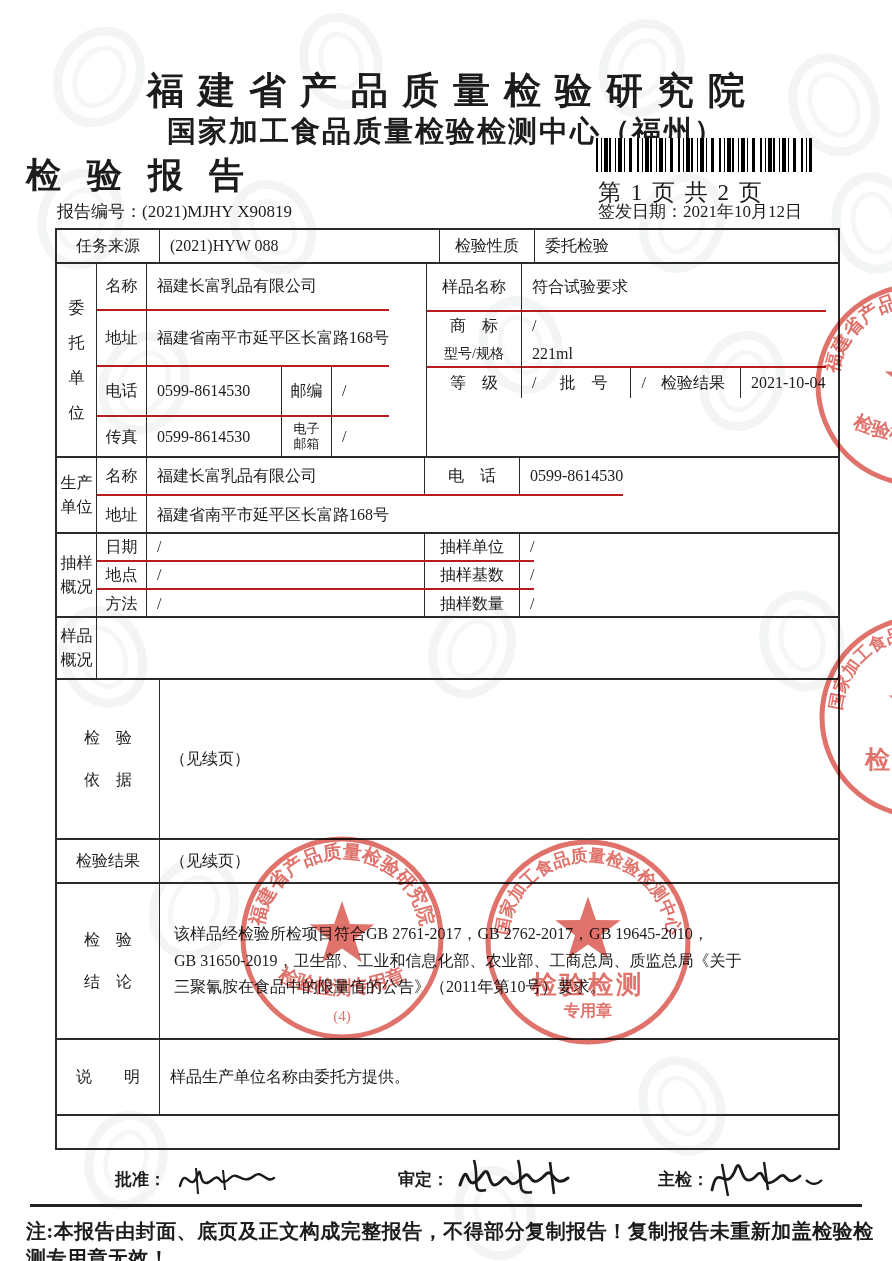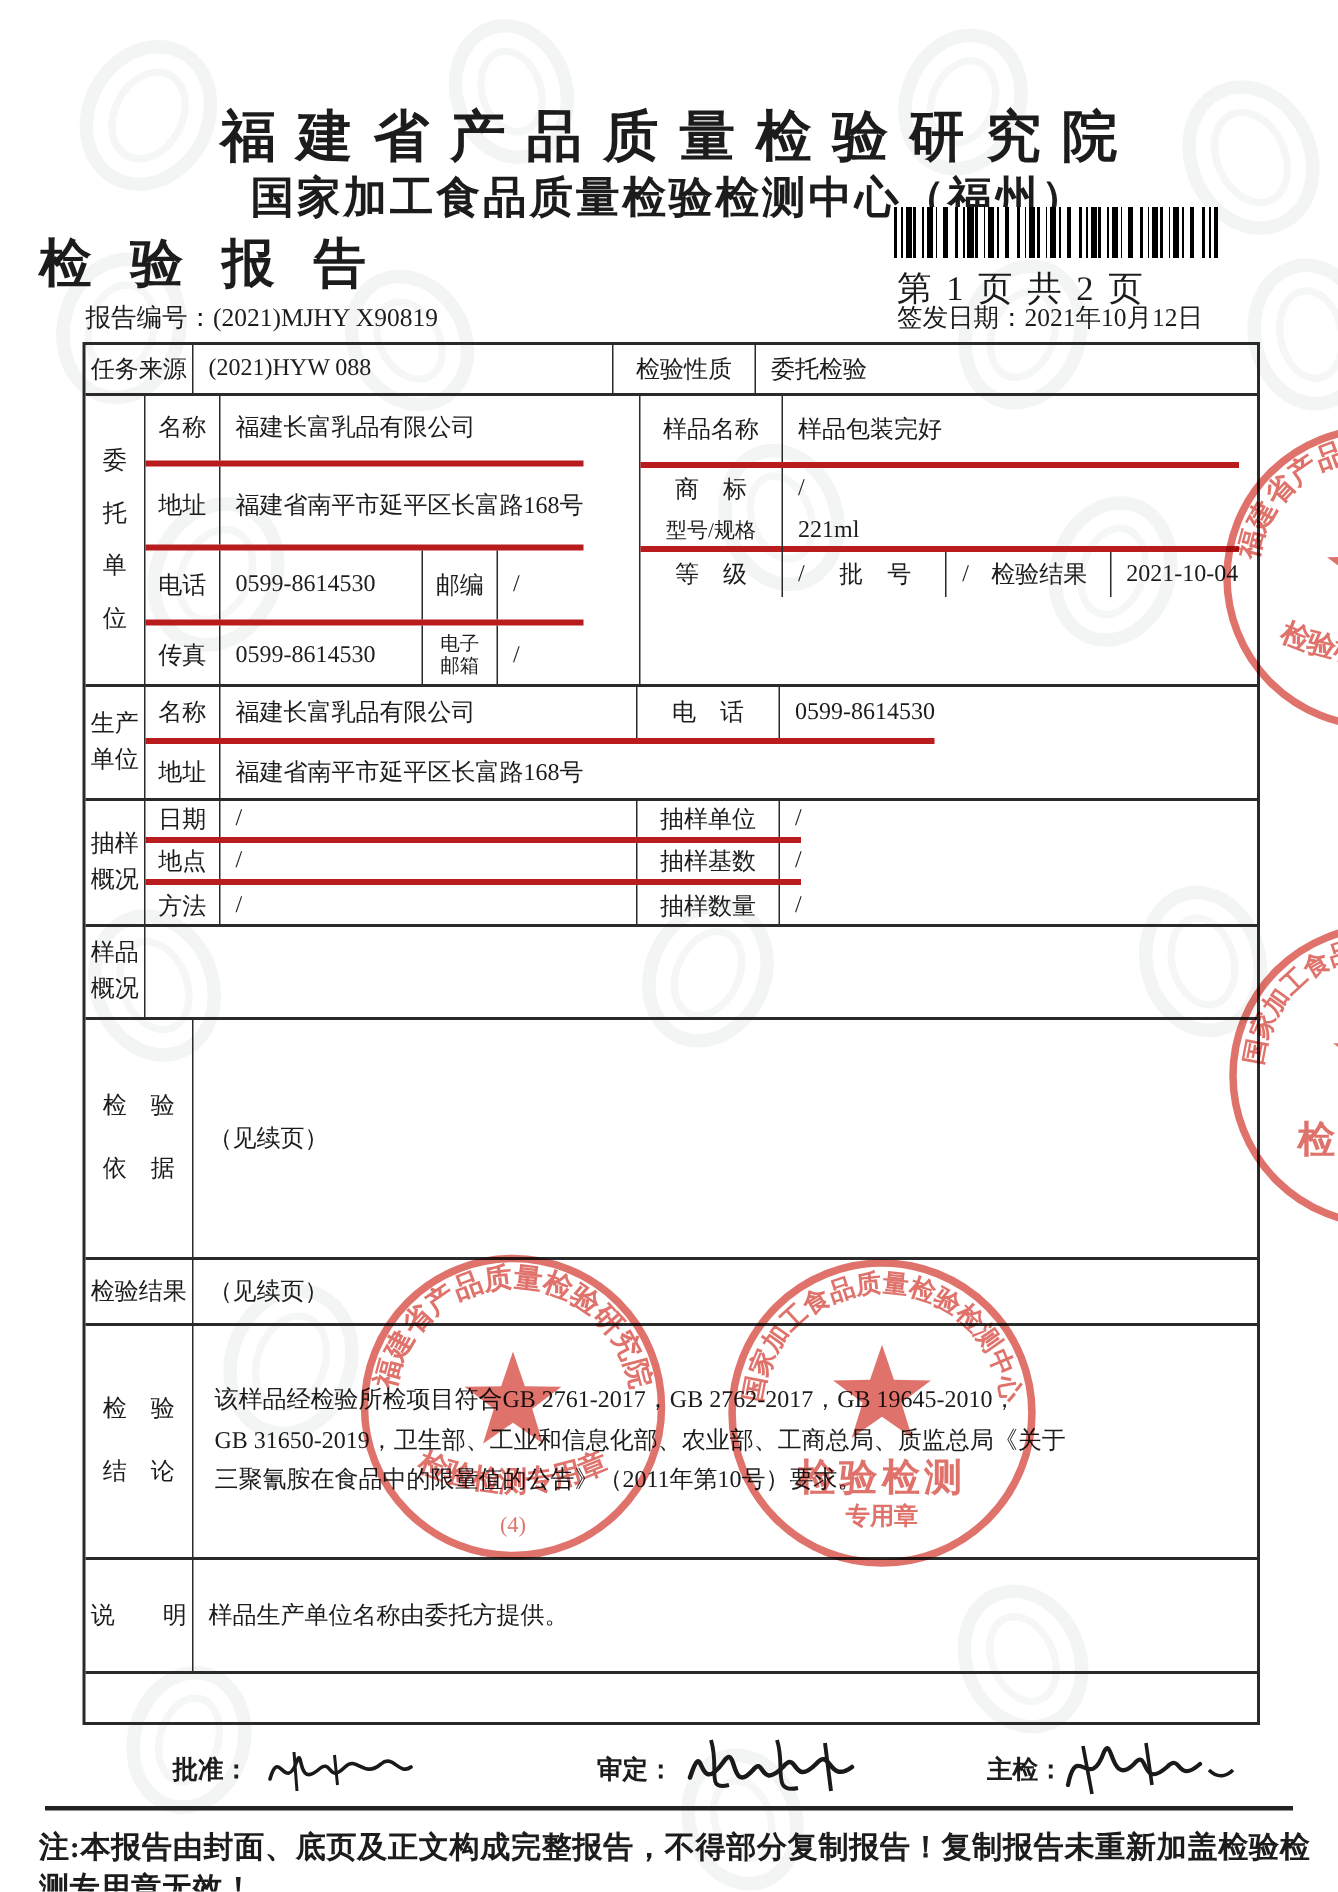--- a/index.html
+++ b/index.html
@@ -35,27 +35,27 @@
   .tr{display:flex;border-bottom:1px solid #2a2a2a;box-sizing:border-box;flex:none;}
   .tr.thick{border-bottom-width:2px;}
   .tr.last{border-bottom:none;flex:1;}
   .c{display:flex;align-items:center;border-right:1px solid #2a2a2a;box-sizing:border-box;flex:none;}
   .lab{justify-content:center;text-align:center;}
   .val{padding-left:10px;}
   .grow{flex:1;border-right:none;}
   .pre{white-space:pre-line;}
   .w-blk{width:40px;}
   .w-sub{width:50px;}
-  .w-l1{width:72px;}
+  .w-l1{width:103px;}
   .w-v1{width:280px;}
   .w-v1i{width:278px;}
   .w-l2{width:95px;}
   .w-135{width:135px;}
   .col{display:flex;flex-direction:column;flex:none;box-sizing:border-box;}
-  .subrow{display:flex;border-bottom:4px solid #b91c1c;box-sizing:border-box;flex:none;}
+  .subrow{display:flex;border-bottom:2px solid #b91c1c;box-sizing:border-box;flex:none;}
   .subrow.nb{border-bottom:none;}
   .h34{height:34px;}.h48{height:48px;}.h56{height:56px;}.h50{height:50px;}
   .h40{height:40px;}.h38{height:38px;}.h28{height:28px;}.h30{height:30px;}
   .h31{height:31px;}.h76{height:76px;}.h84{height:84px;}.h62{height:62px;}
   .h160{height:160px;}.h44{height:44px;}.h156{height:156px;}.h36{height:36px;}.h194{height:194px;}
   .blk-label{justify-content:center;text-align:center;line-height:2.2;}
   .small{font-size:13px;line-height:1.15;}
   .para{line-height:1.65;padding:8px 14px;}
   
   .stamp{position:absolute;opacity:.82;mix-blend-mode:multiply;pointer-events:none;}
@@ -134,21 +134,21 @@
           <div class="c lab w-sub small pre">电子
 邮箱</div>
           <div class="c val grow">/</div>
         </div>
       </div>
     </div>
 
     <div class="col grow">
       <div class="subrow h48">
         <div class="c lab w-l2">样品名称</div>
-        <div class="c val grow">样品包装完好</div>
+        <div class="c val grow">符合试验要求</div>
       </div>
       <div class="subrow h56" style="flex-direction:column;">
         <div class="subrow nb h28">
           <div class="c lab w-l2" style="border-right:1px solid #2a2a2a;">商　标</div>
           <div class="c val grow">/</div>
         </div>
         <div class="subrow nb h28">
           <div class="c lab w-l2" style="font-size:14px;">型号/规格</div>
           <div class="c val grow">221ml</div>
         </div>

